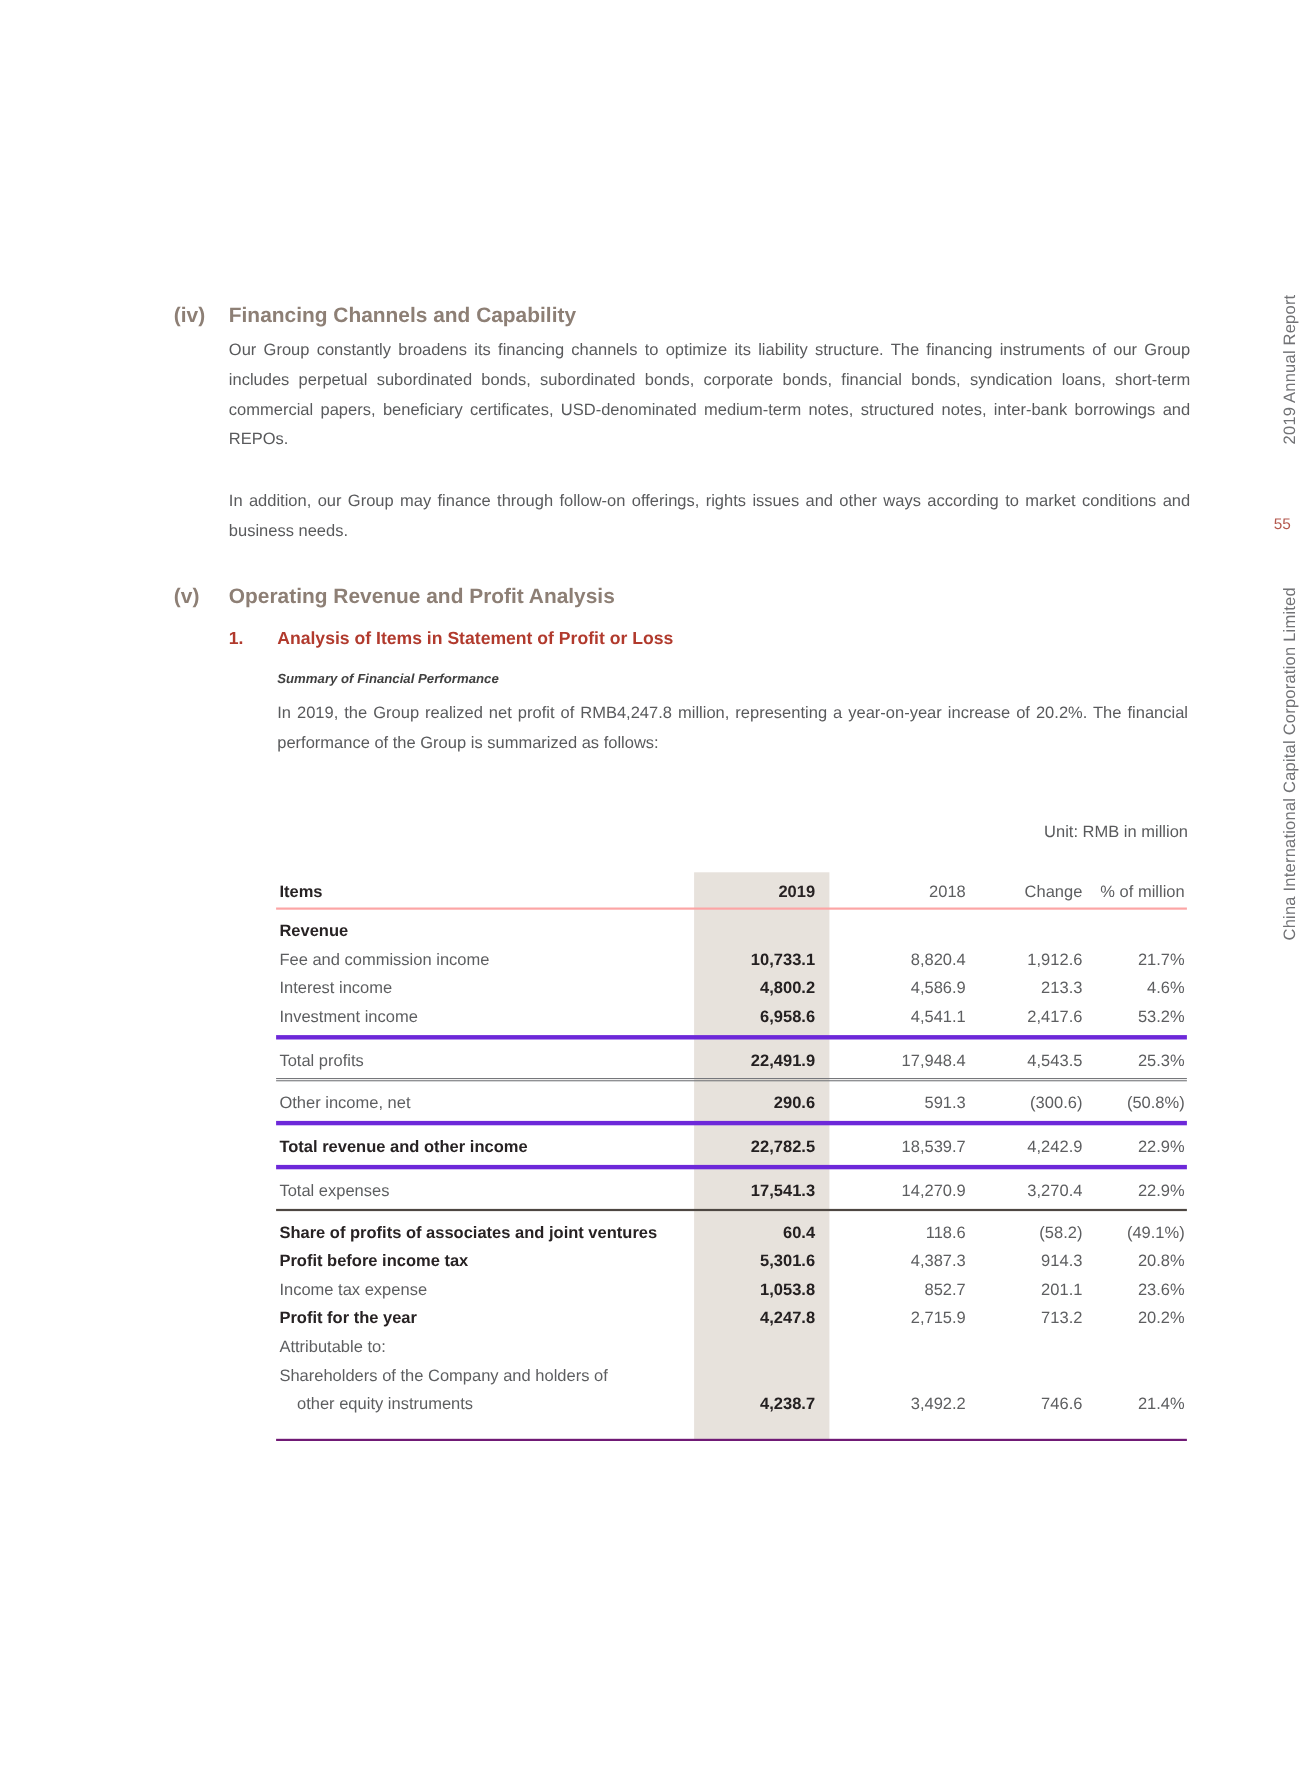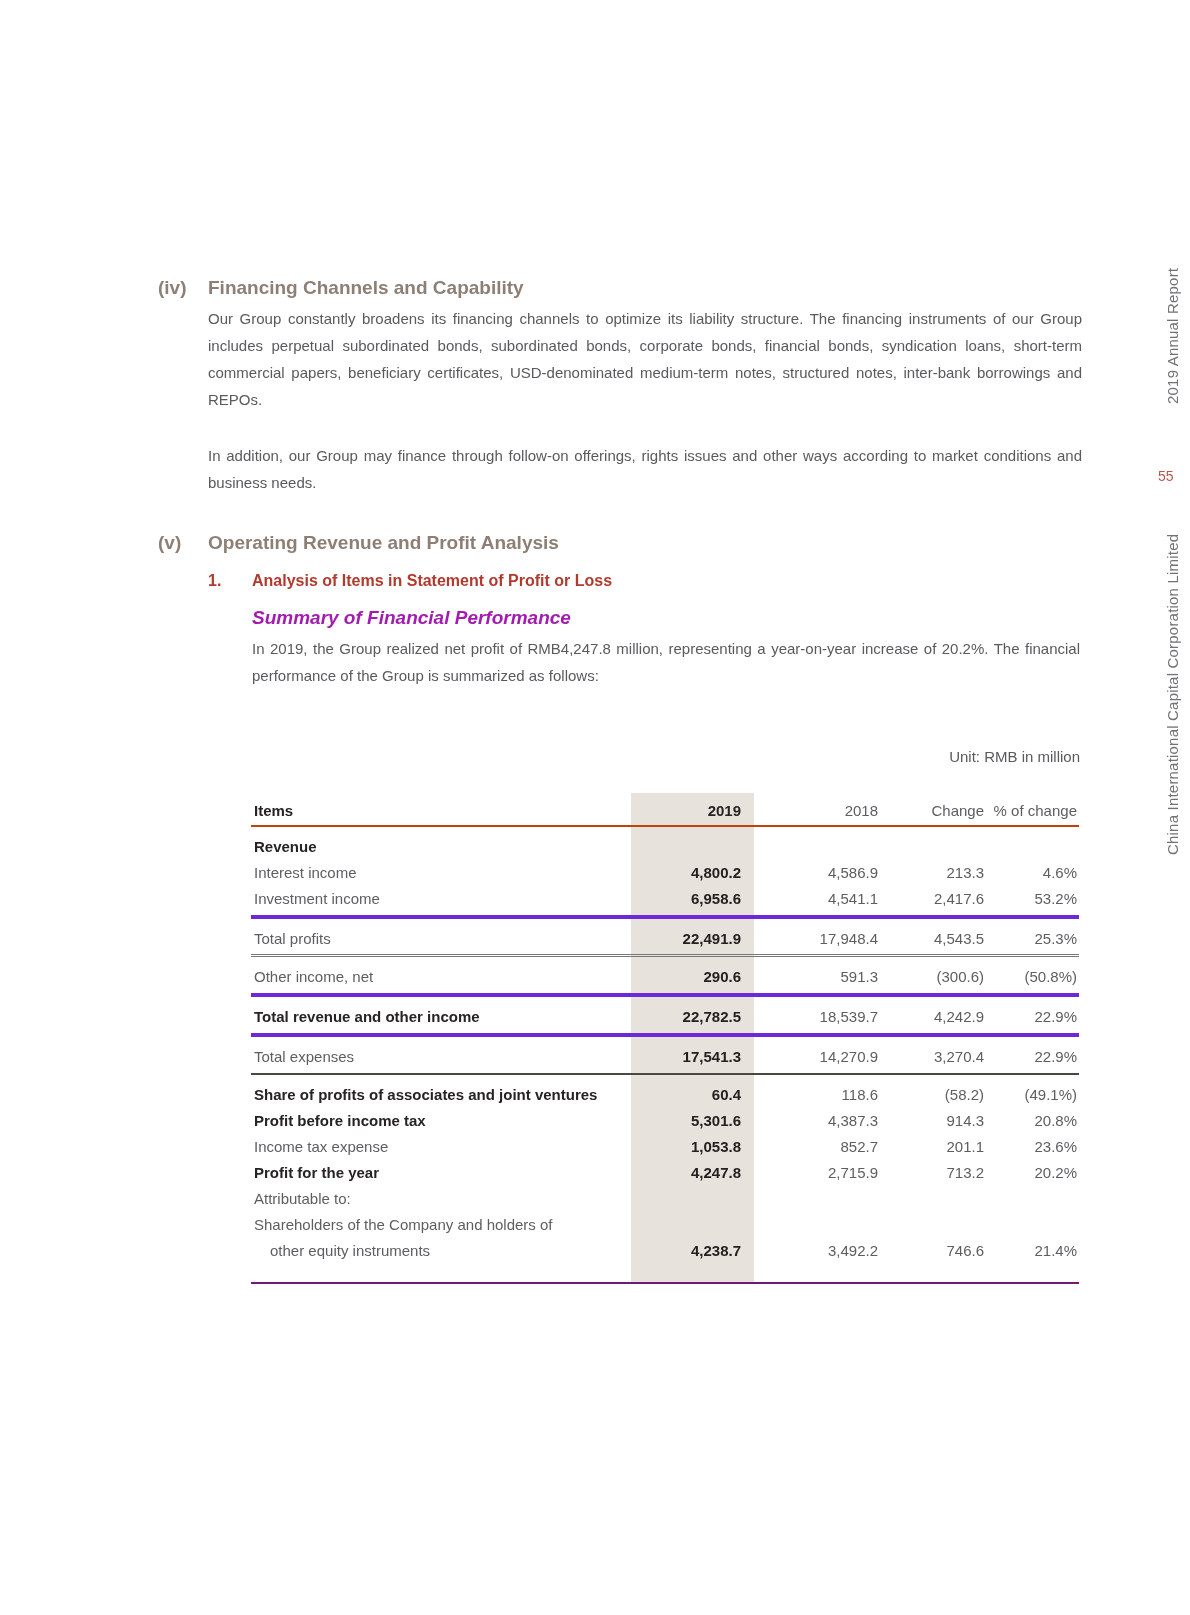--- a/index.html
+++ b/index.html
@@ -7,31 +7,31 @@
     position:relative;width:1190px;height:1615px;background:#ffffff;overflow:hidden;
     font-family:"Liberation Sans","DejaVu Sans",sans-serif;color:#595a5c;margin-left:36px;
   }
   
   .h1{position:absolute;left:0;width:1050px;font-size:19px;font-weight:bold;color:#8d7f75;line-height:23px;}
   .h1 .h1num{position:absolute;left:122px;top:0;}
   .h1 .h1title{position:absolute;left:172px;top:0;}
   .h2red{position:absolute;left:0;width:1050px;font-size:16px;font-weight:bold;color:#b13a2d;line-height:20px;}
   .h2red .h2num{position:absolute;left:172px;top:0;}
   .h2red .h2title{position:absolute;left:216px;top:0;}
-  .h3{position:absolute;left:216px;font-size:19px;font-weight:bold;font-style:italic;color:#a21caf;line-height:21px;}
+  .h3{position:absolute;left:216px;font-size:12px;font-weight:bold;font-style:italic;color:#404040;line-height:21px;}
   
   .body{position:absolute;margin:0;font-size:15px;line-height:27px;color:#595a5c;text-align:justify;}
   .p-l1{left:172px;width:874px;}
   .p-l2{left:216px;width:828px;}
   .unit{position:absolute;left:216px;width:828px;text-align:right;font-size:15px;color:#595a5c;}
   
   .fintable{position:absolute;left:215px;top:793px;width:828px;}
   .shade{position:absolute;left:380px;top:0;bottom:0;width:123px;background:#e7e2dc;z-index:0;}
   .thead,.trow{display:grid;grid-template-columns:380px 123px 124px 106px 95px;align-items:end;position:relative;z-index:1;font-size:15px;}
-  .thead{height:26px;padding-bottom:6px;border-bottom:2px solid #c2410c;}
+  .thead{height:26px;padding-bottom:6px;border-bottom:2px solid #fca5a5;}
   .trow{height:26px;align-items:center;}
   .c1{padding-left:3px;color:#5d5e60;white-space:nowrap;}
   .c1.b{color:#272223;font-weight:bold;}
   .c1.ind{padding-left:19px;}
   .c2{text-align:right;padding-right:13px;}
   .c3,.c4,.c5{text-align:right;}
   .c5{padding-right:2px;}
   .v{font-weight:bold;color:#242021;}
   .n{color:#5d5e60;}
   .hb{font-weight:bold;color:#272223;}
@@ -76,31 +76,38 @@
 
   <div class="unit" style="top:748px">Unit: RMB in million</div>
 
   <div class="fintable">
     <div class="shade"></div>
     <div class="thead">
       <div class="c1 hb">Items</div>
       <div class="c2 hb">2019</div>
       <div class="c3 hn">2018</div>
       <div class="c4 hn">Change</div>
-      <div class="c5 hn">% of change</div>
+      <div class="c5 hn">% of million</div>
     </div>
     <div>
         <div class="trow pt">
           <div class="c1 b">Revenue</div>
           <div class="c2 v"></div>
           <div class="c3 n"></div>
           <div class="c4 n"></div>
           <div class="c5 n"></div>
         </div>
         <div class="trow">
+          <div class="c1">Fee and commission income</div>
+          <div class="c2 v">10,733.1</div>
+          <div class="c3 n">8,820.4</div>
+          <div class="c4 n">1,912.6</div>
+          <div class="c5 n">21.7%</div>
+        </div>
+        <div class="trow">
           <div class="c1">Interest income</div>
           <div class="c2 v">4,800.2</div>
           <div class="c3 n">4,586.9</div>
           <div class="c4 n">213.3</div>
           <div class="c5 n">4.6%</div>
         </div>
         <div class="trow rule-thin">
           <div class="c1">Investment income</div>
           <div class="c2 v">6,958.6</div>
           <div class="c3 n">4,541.1</div>

